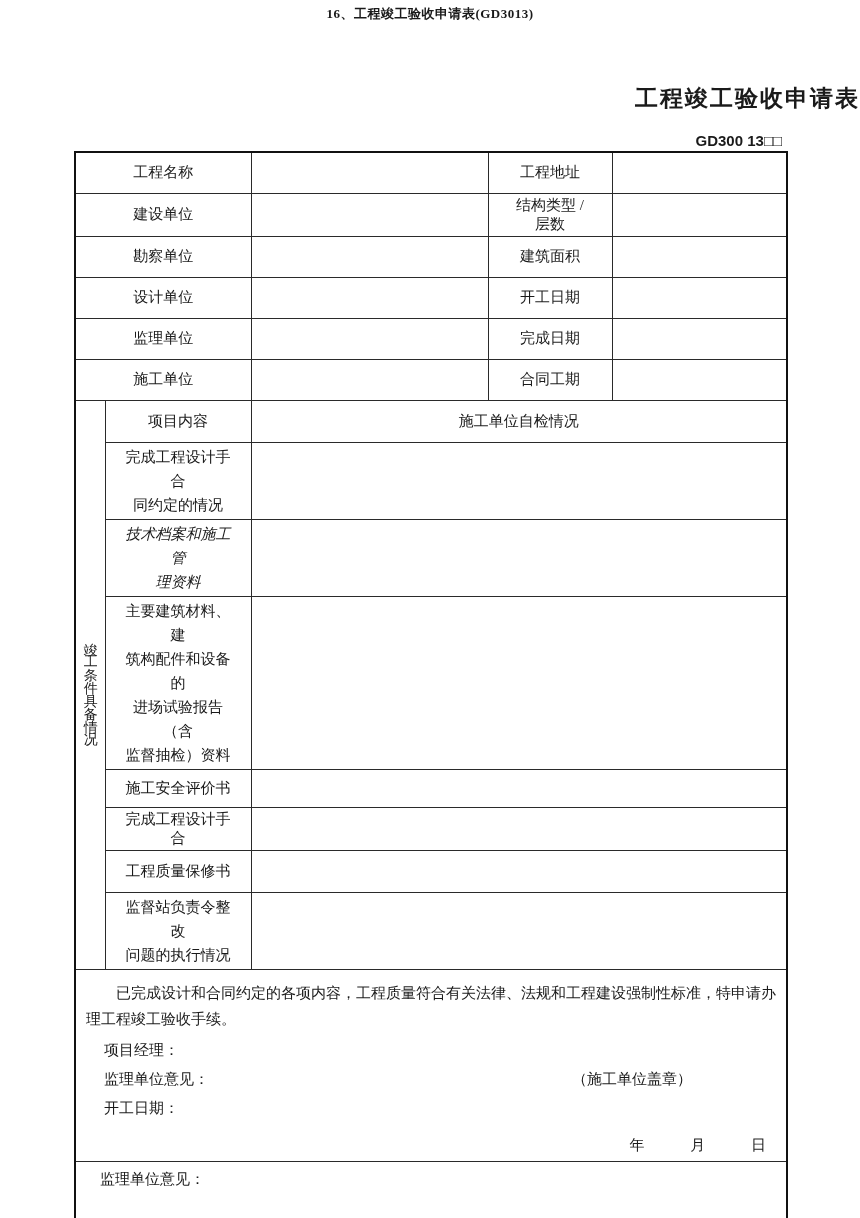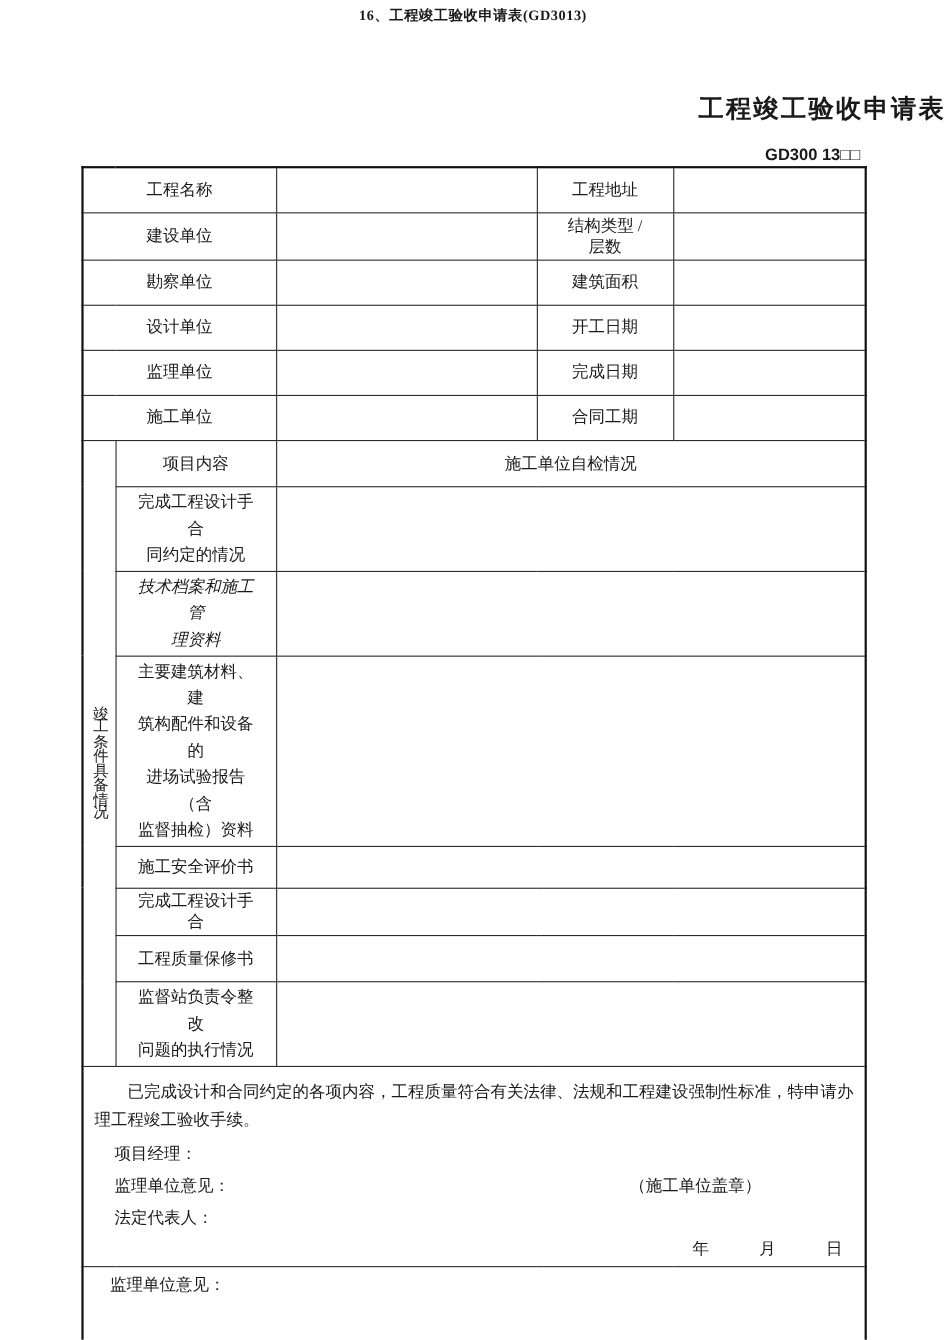--- a/index.html
+++ b/index.html
@@ -67,21 +67,21 @@
     position: relative;
     margin-left: 20px;
     margin-top: 8px;
     line-height: 21px;
     font-size: 15px;
   }
   .stamp { position: absolute; left: 468px; top: 0; }
   .date-line {
     text-align: right;
     padding-right: 12px;
-    margin-top: 7px;
+    margin-top: 17px;
     font-size: 15px;
   }
   .date-line span { margin-left: 42px; }
   .sup-opinion { font-size: 15px; line-height: 22px; margin-left: 16px; }
   .sup-sign { font-size: 15px; margin-top: 52px; line-height: 22px; }
 </style>
 </head>
 <body>
 
 <div class="page-header">16、工程竣工验收申请表(GD3013)</div>
@@ -183,21 +183,21 @@
         <td class="section-cell" colspan="5">
           <p class="statement">已完成设计和合同约定的各项内容，工程质量符合有关法律、法规和工程建设强制性标准，特申请办理工程竣工验收手续。</p>
           <div class="sig-line">
             <span>项目经理：</span>
           </div>
           <div class="sig-line">
             <span>监理单位意见：</span>
             <span class="stamp">（施工单位盖章）</span>
           </div>
           <div class="sig-line">
-            <span>法定代表人：</span>
+            <span>开工日期：</span>
           </div>
           <div class="date-line">
             <span>年</span>
             <span>月</span>
             <span>日</span>
           </div>
         </td>
       </tr>
 
       <tr class="h136">

